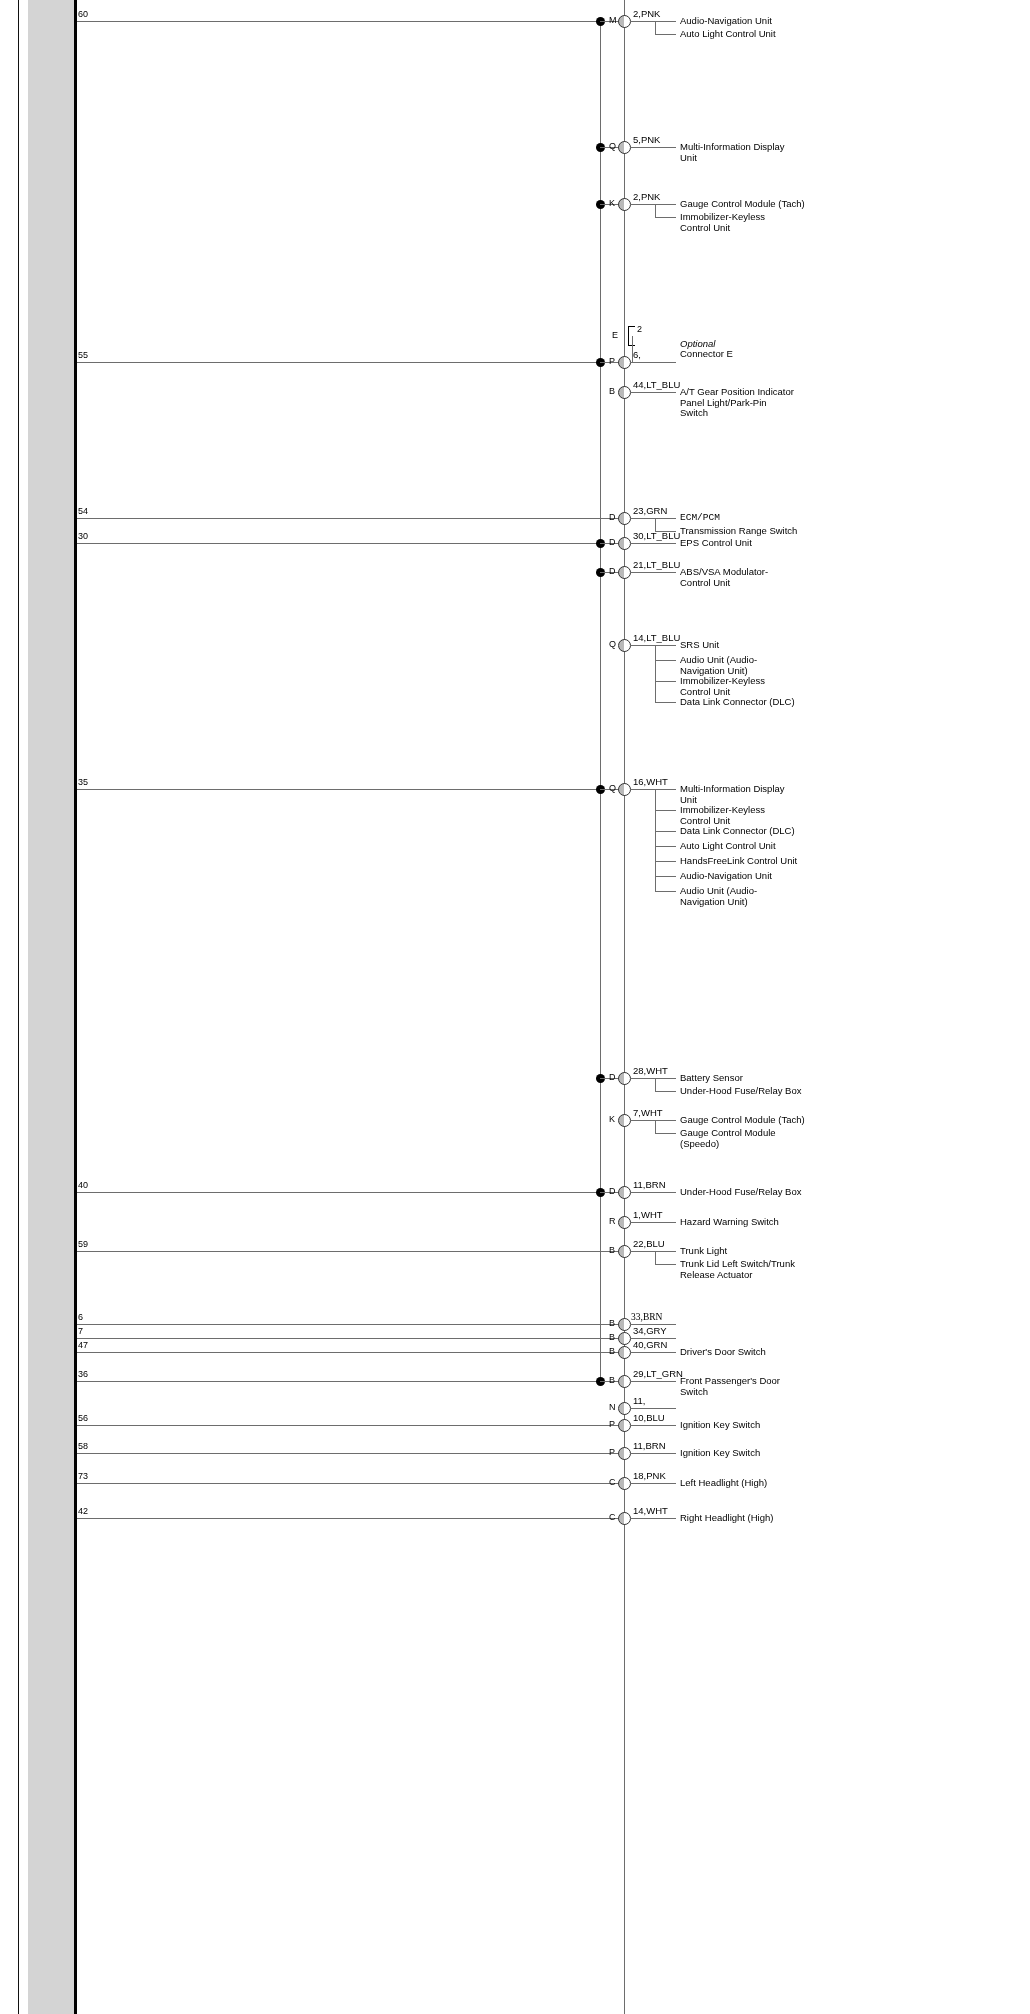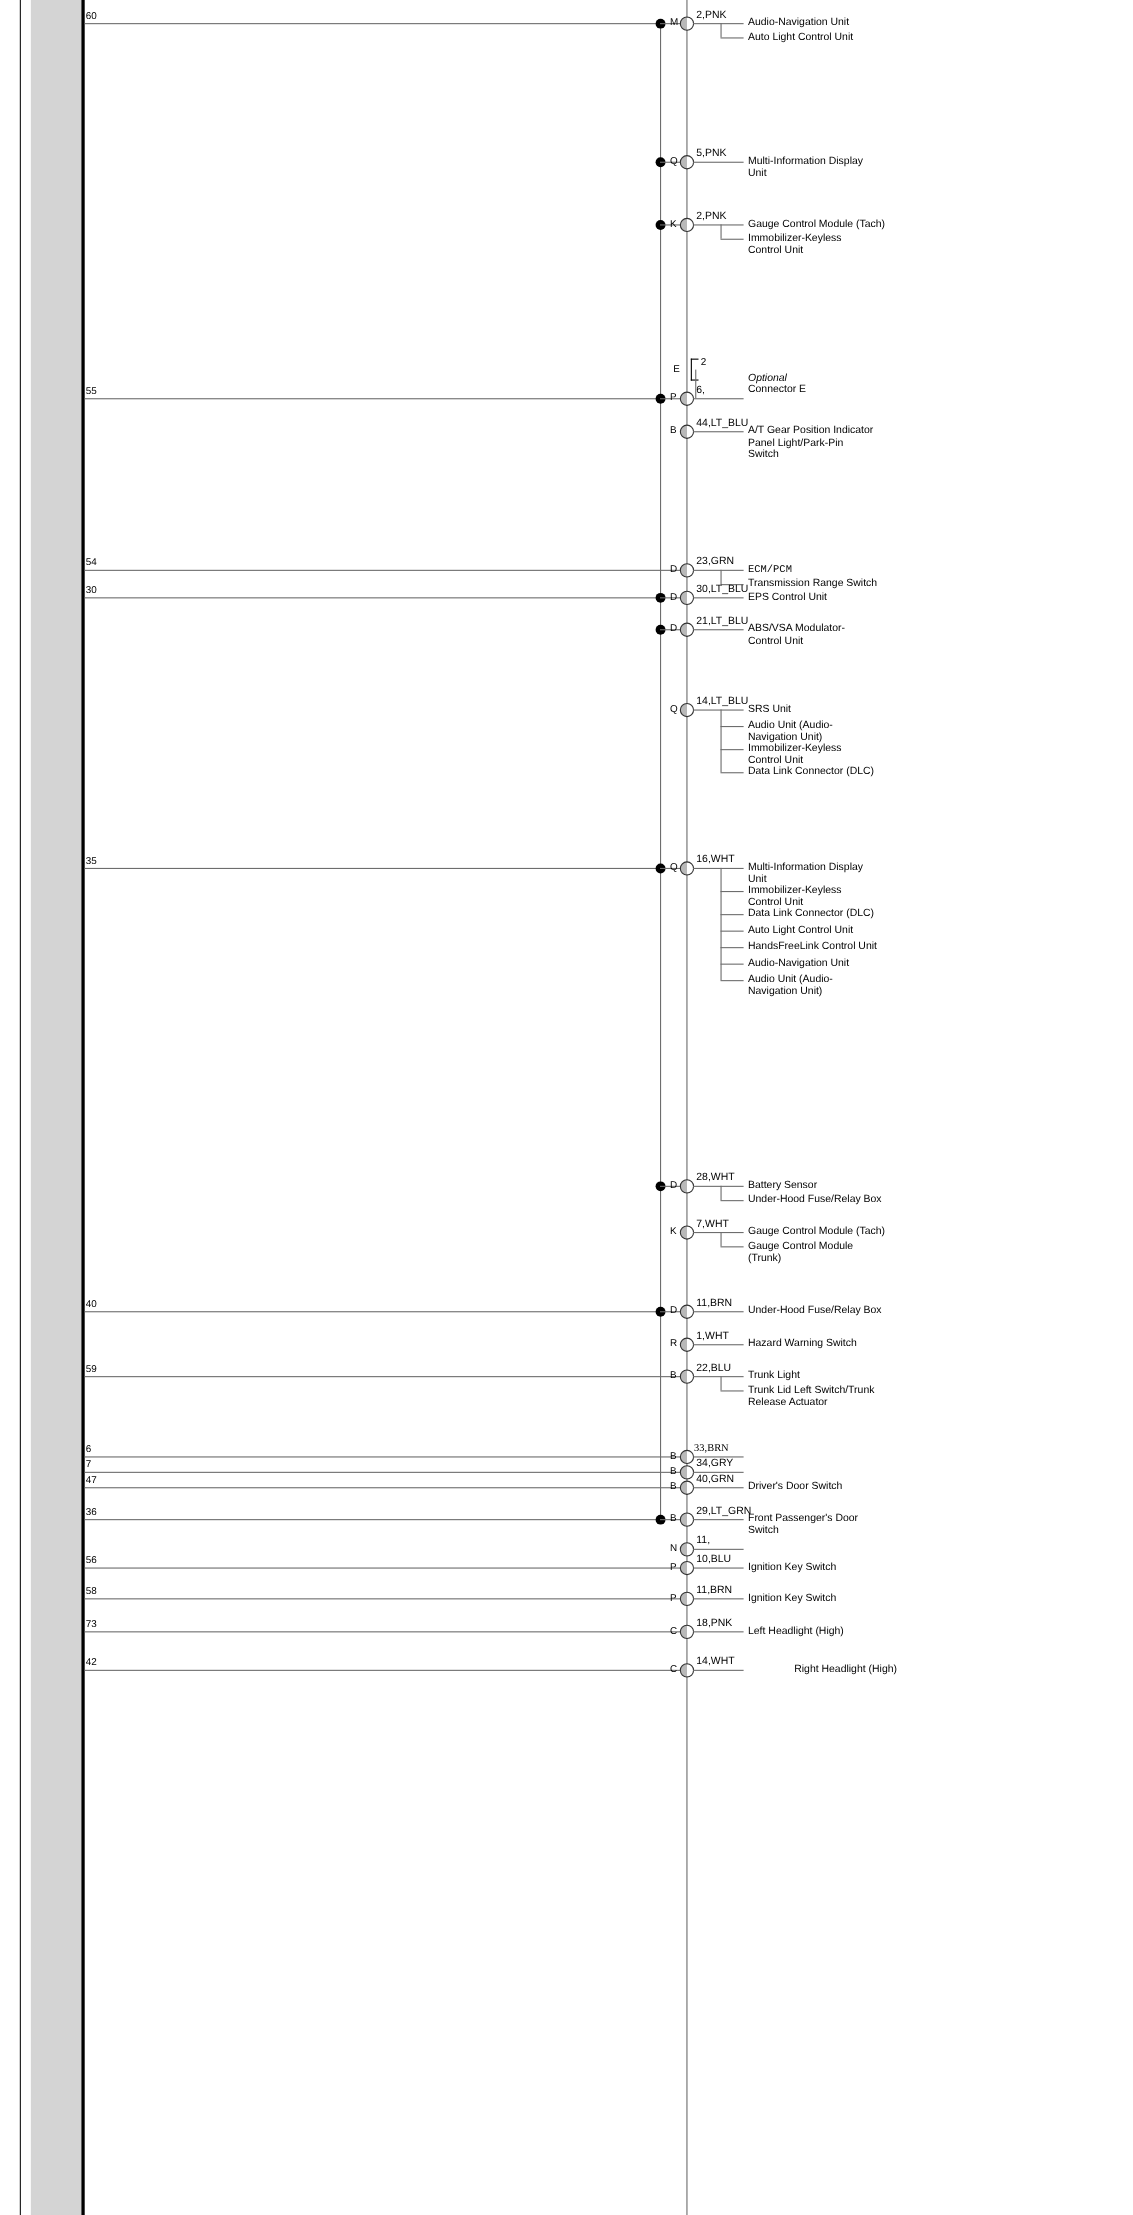--- a/index.html
+++ b/index.html
@@ -211,21 +211,21 @@
       <div class="lbl" style="left:680px; top:1073px;">Battery Sensor</div>
       <div class="lbl" style="left:680px; top:1086px;">Under-Hood Fuse/Relay Box</div>
       <div class="hwire" style="left:655px; top:1091px; width:21px;"></div>
       <div class="vwire" style="left:655px; top:1078px; height:13px;"></div>
       <div class="hwire" style="left:632px; top:1120px; width:-8px;"></div>
       <div class="cav" style="left:609px; top:1115px;">K</div>
       <div class="term" style="left:617.5px; top:1113.5px;"></div>
       <div class="wirecode" style="left:633px; top:1108px;">7,WHT</div>
       <div class="hwire" style="left:630px; top:1120px; width:46px;"></div>
       <div class="lbl" style="left:680px; top:1115px;">Gauge Control Module (Tach)</div>
-      <div class="lbl" style="left:680px; top:1128px;width:115px;white-space:normal;">Gauge Control Module (Trunk)</div>
+      <div class="lbl" style="left:680px; top:1128px;width:115px;white-space:normal;">Gauge Control Module (Speedo)</div>
       <div class="hwire" style="left:655px; top:1133px; width:21px;"></div>
       <div class="vwire" style="left:655px; top:1120px; height:13px;"></div>
       <div class="cellnum" style="left:78px; top:1181px;">40</div>
       <div class="hwire" style="left:77px; top:1192px; width:523px;"></div>
       <div class="dot" style="left:595.5px; top:1187.5px;"></div>
       <div class="hwire" style="left:600px; top:1192px; width:24px;"></div>
       <div class="cav" style="left:609px; top:1187px;">D</div>
       <div class="term" style="left:617.5px; top:1185.5px;"></div>
       <div class="wirecode" style="left:633px; top:1180px;">11,BRN</div>
       <div class="hwire" style="left:630px; top:1192px; width:46px;"></div>
@@ -307,21 +307,21 @@
       <div class="wirecode" style="left:633px; top:1471px;">18,PNK</div>
       <div class="hwire" style="left:630px; top:1483px; width:46px;"></div>
       <div class="lbl" style="left:680px; top:1478px;">Left Headlight (High)</div>
       <div class="cellnum" style="left:78px; top:1507px;">42</div>
       <div class="hwire" style="left:77px; top:1518px; width:547px;"></div>
       <div class="hwire" style="left:632px; top:1518px; width:-8px;"></div>
       <div class="cav" style="left:609px; top:1513px;">C</div>
       <div class="term" style="left:617.5px; top:1511.5px;"></div>
       <div class="wirecode" style="left:633px; top:1506px;">14,WHT</div>
       <div class="hwire" style="left:630px; top:1518px; width:46px;"></div>
-      <div class="lbl" style="left:680px; top:1513px;margin-left:42px;">Right Headlight (High)</div>
+      <div class="lbl" style="left:680px; top:1513px;">Right Headlight (High)</div>
       <div class="cav" style="left:612px; top:331px;">E</div>
       <div class="hwire" style="left:632px; top:336px; width:-8px;"></div>
       <div class="opt-bracket" style="left:628px; top:326px; height:20px;"></div>
       <div class="cav" style="left:637px; top:325px;">2</div>
       <div class="lbl" style="left:680px; top:339px;font-style:italic;">Optional</div>
       <div class="lbl" style="left:680px; top:349px;">Connector E</div>
       <div class="vwire" style="left:632px; top:336px; height:26px;"></div>
     </div>
 
 </div>

